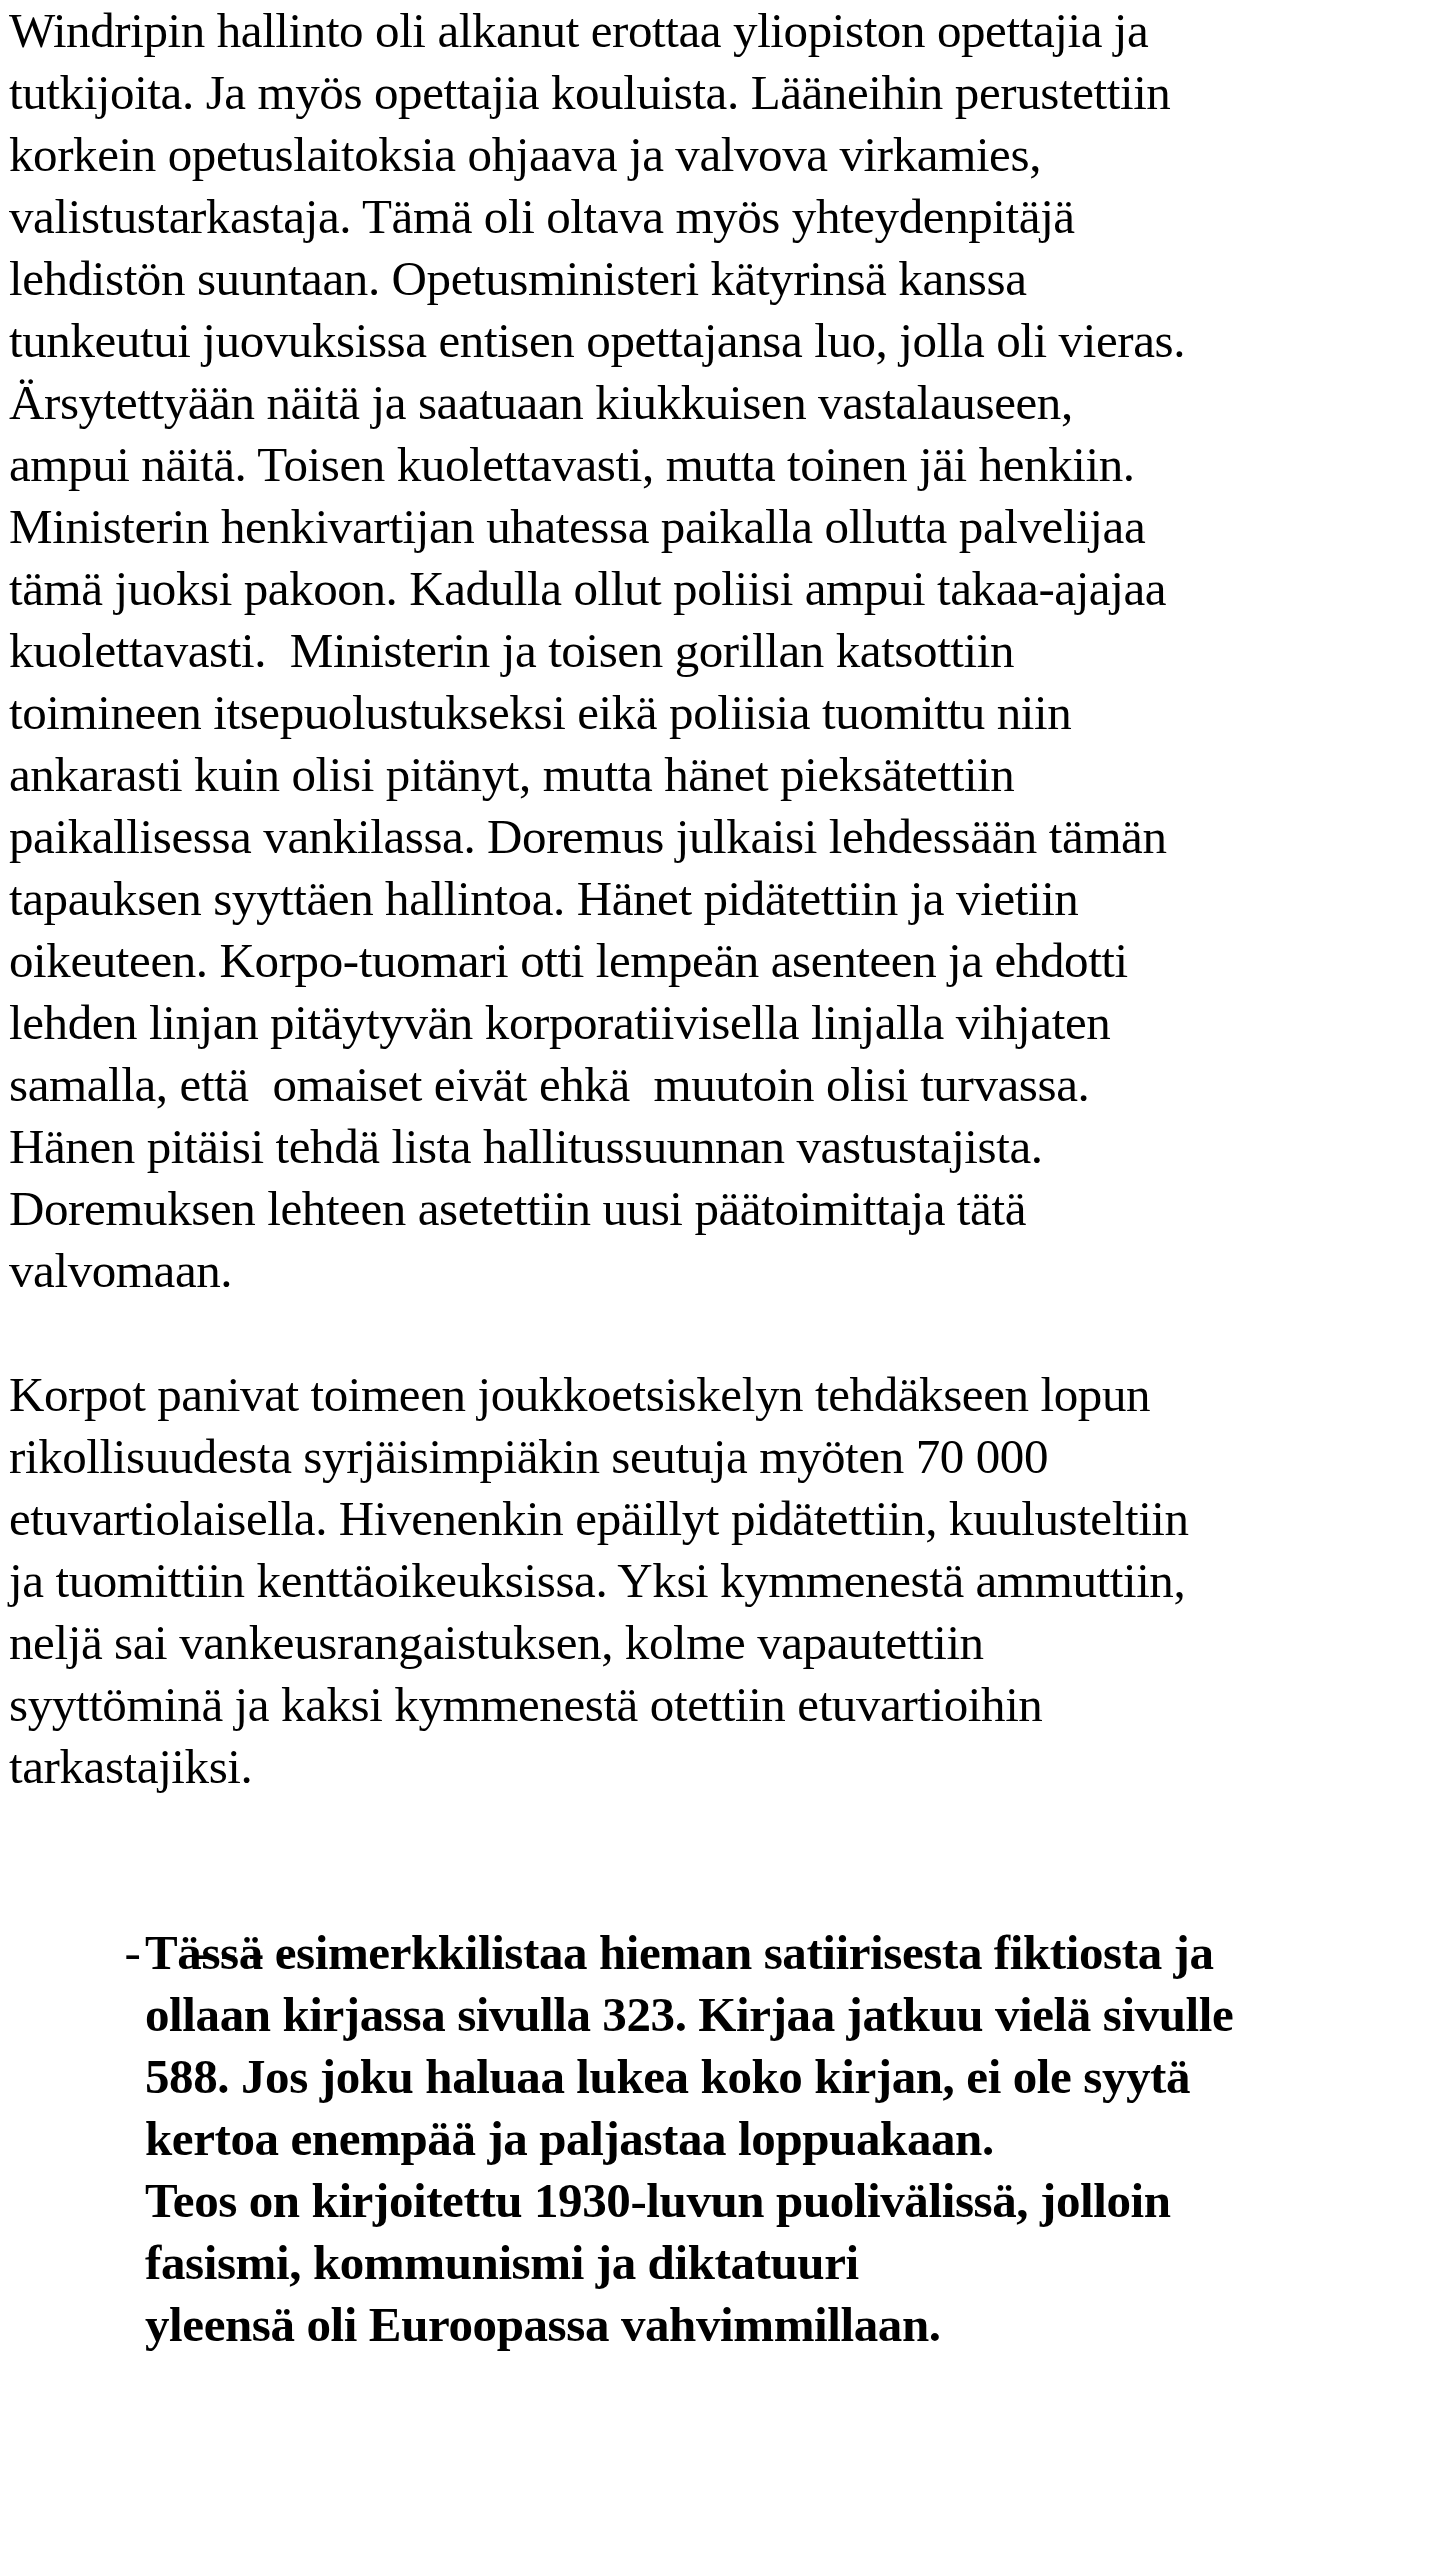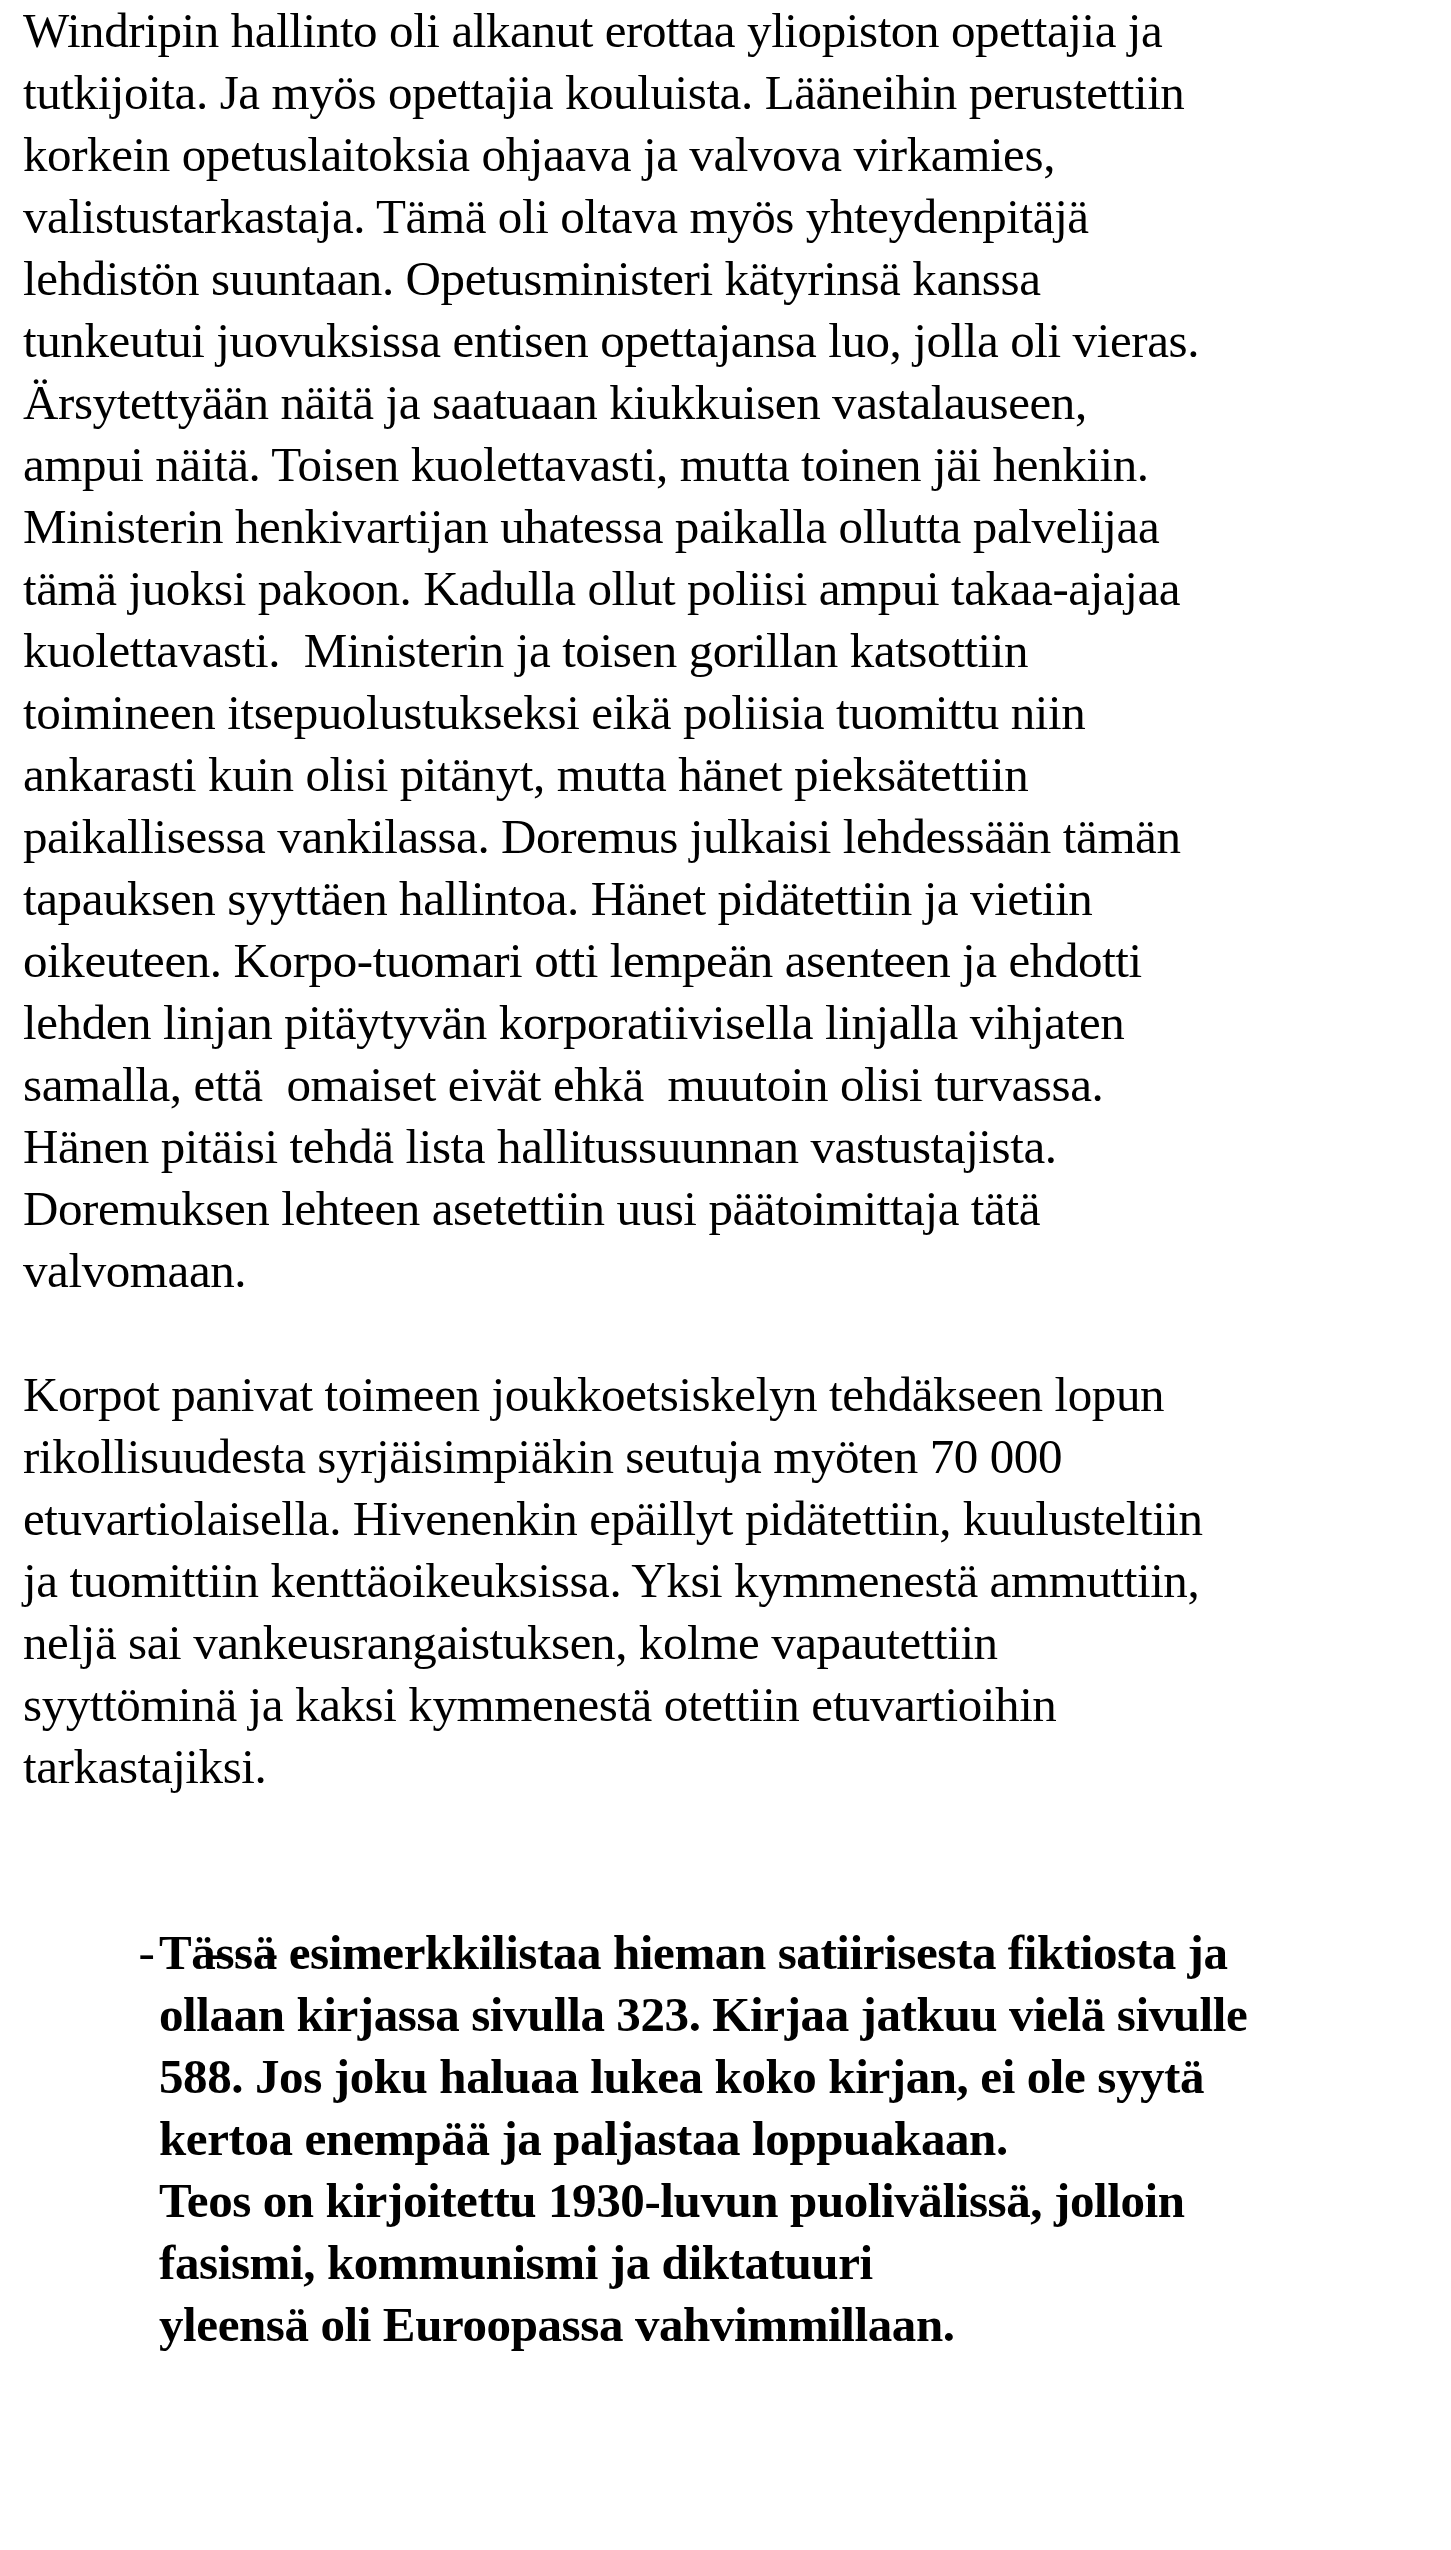--- a/index.html
+++ b/index.html
@@ -10,21 +10,21 @@
   body {
     width: 1451px;
     height: 2550px;
     overflow: hidden;
   }
   .page {
     box-sizing: border-box;
     width: 1451px;
     height: 2550px;
     background: #ffffff;
-    padding: 0 0 0 23px;
+    padding: 0 0 0 9px;
     font-family: "Liberation Serif", "DejaVu Serif", serif;
     font-size: 49px;
     line-height: 62px;
     letter-spacing: -0.4px;
     color: #000000;
   }
   .para {
     white-space: pre;          
     margin: 0 0 62px 0;        
   }

